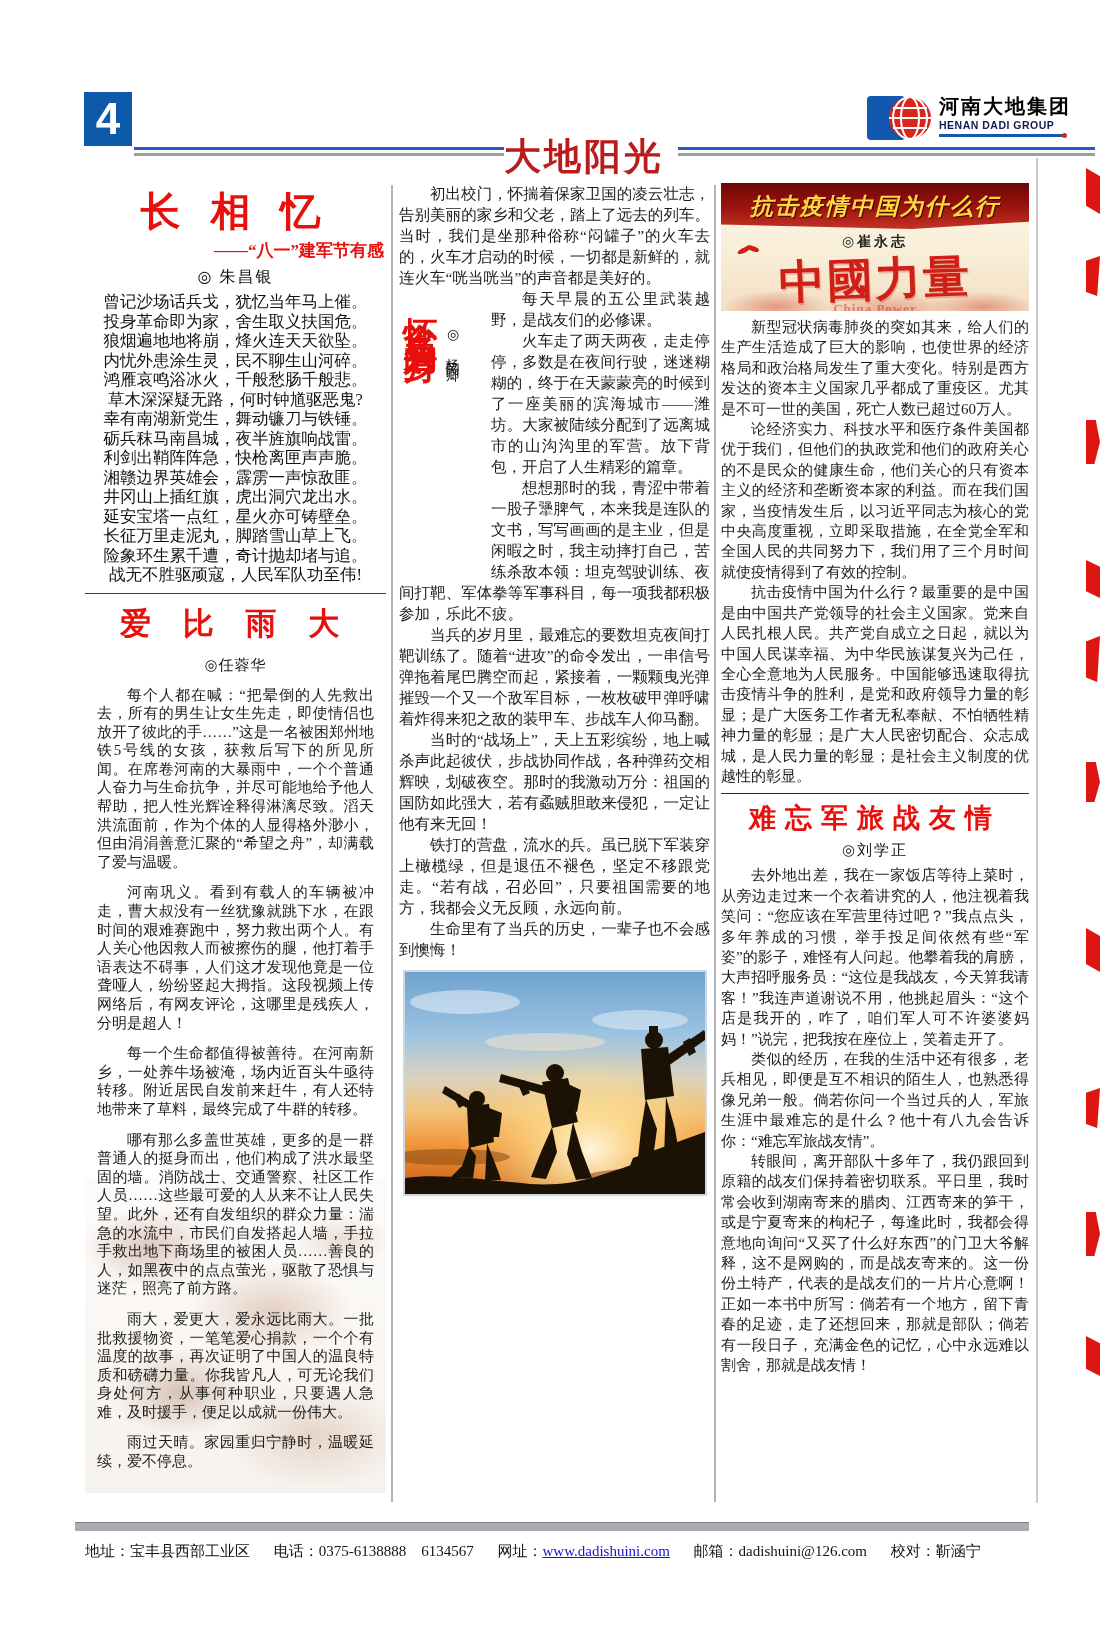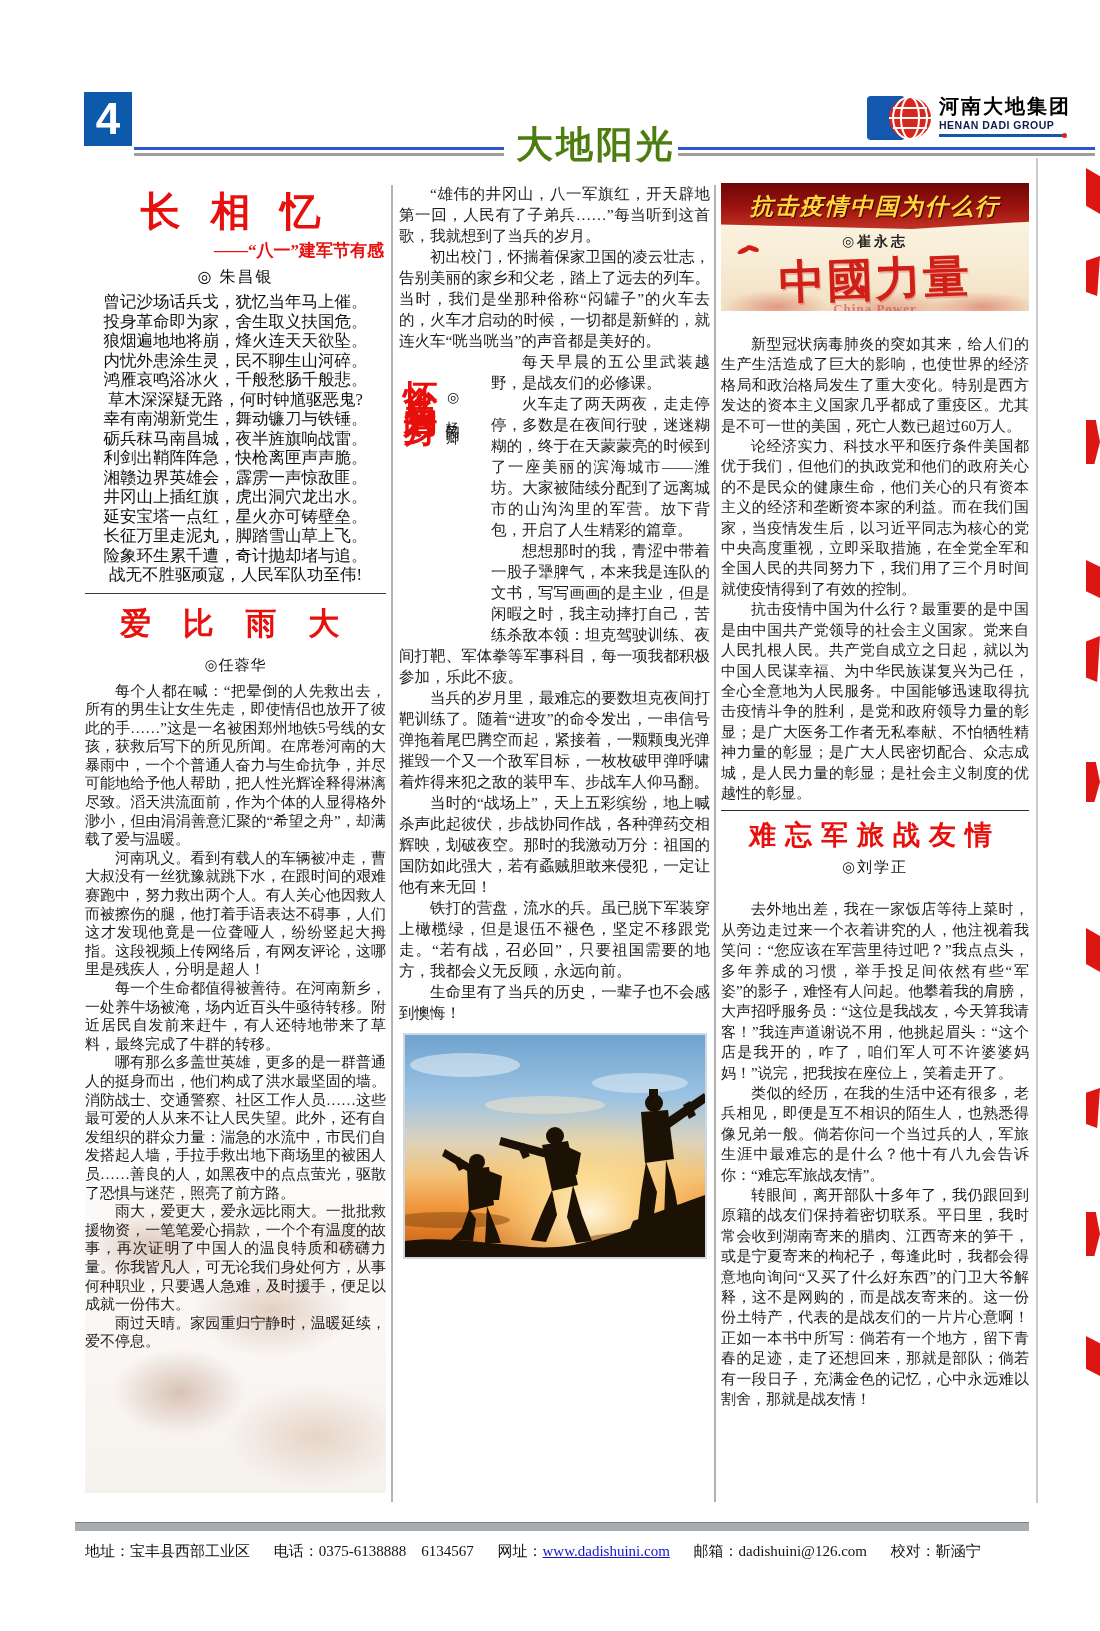--- a/index.html
+++ b/index.html
@@ -7,21 +7,21 @@
         font-family:"Liberation Serif","DejaVu Serif",serif;color:#1a1a1a;}
   .abs{position:absolute;}
 
   
   .pagenum{left:84px;top:92px;width:48px;height:54px;background:#0d5aab;color:#fff;
            font-family:"Liberation Sans","DejaVu Sans",sans-serif;font-weight:bold;
            font-size:44px;line-height:54px;text-align:center;}
   .rule{height:3px;}
   .rule.blue{background:#2b58c8;}
   .rule.gray{background:#9e9e9e;}
-  .masthead{left:504px;top:120px;width:172px;text-align:right;color:#4d7c0f;
+  .masthead{left:504px;top:132px;width:172px;text-align:left;color:#b91c1c;
             font-family:"Liberation Sans","DejaVu Sans",sans-serif;font-weight:900;
             font-size:37px;letter-spacing:3px;}
   .logo{left:867px;top:94px;width:200px;height:50px;}
   .logo-box{position:absolute;left:0;top:2px;width:38px;height:44px;background:#1457ae;border-radius:4px;}
   .logo-globe{position:absolute;left:20px;top:1px;}
   .logo-texts{position:absolute;left:72px;top:0;width:126px;}
   .logo-cn{font-family:"Liberation Sans","DejaVu Sans",sans-serif;font-weight:bold;
            font-size:20px;letter-spacing:2px;color:#000;line-height:24px;white-space:nowrap;}
   .logo-en{font-family:"Liberation Sans","DejaVu Sans",sans-serif;font-weight:bold;
            font-size:10.5px;color:#111a4e;line-height:14px;letter-spacing:.5px;white-space:nowrap;}
@@ -43,21 +43,21 @@
   .poem-author{margin-top:6px;text-align:center;font-size:16px;line-height:20px;color:#111;letter-spacing:2px;}
   .poem-lines{margin-top:5px;}
   .poem-line{text-align:center;font-size:16.5px;line-height:19.5px;color:#111;white-space:nowrap;}
   .sep1{border:none;border-top:1.5px solid #3a3a3a;margin:8px 0 0 0;}
 
   
   .essay1-title{margin-top:10px;text-align:center;color:#e8100c;font-weight:bold;font-size:31px;
                 letter-spacing:12px;line-height:40px;}
   .essay1-author{margin-top:12px;text-align:center;font-size:15px;line-height:18px;color:#111;letter-spacing:1px;}
   .essay1-body{position:relative;z-index:1;margin-top:8px;}
-  .essay1-body .para{margin:0;text-indent:2em;text-align:justify;font-size:15px;line-height:18.6px;color:#1c1c1c;}
+  .essay1-body .para{margin:12px;text-indent:2em;text-align:justify;font-size:15px;line-height:18.6px;color:#1c1c1c;}
   .hands-bg{position:absolute;left:-4px;top:995px;width:308px;height:315px;z-index:0;
     background:
       radial-gradient(95px 58px at 22% 22%, rgba(197,160,140,.55), transparent 70%),
       radial-gradient(115px 68px at 62% 42%, rgba(205,168,145,.5), transparent 70%),
       radial-gradient(95px 62px at 32% 68%, rgba(185,145,122,.5), transparent 70%),
       radial-gradient(125px 72px at 76% 82%, rgba(210,175,150,.45), transparent 72%),
       radial-gradient(70px 40px at 85% 20%, rgba(200,165,140,.35), transparent 70%),
       linear-gradient(180deg, rgba(246,241,236,.25), rgba(233,222,211,.4));}
 
   
@@ -86,21 +86,21 @@
       font-size:13px;font-weight:bold;letter-spacing:1px;}
   .banner-haze{position:absolute;left:0;bottom:-6px;width:100%;height:34px;
       background:radial-gradient(70px 22px at 18% 70%, rgba(200,45,30,.4), transparent 75%),
                  radial-gradient(90px 26px at 55% 80%, rgba(205,60,40,.35), transparent 75%),
                  radial-gradient(70px 20px at 85% 70%, rgba(200,45,30,.4), transparent 75%);}
   .brand-bird{position:absolute;left:16px;top:62px;width:22px;height:14px;}
   .brand-bird::before,.brand-bird::after{content:"";position:absolute;background:#cf1f16;border-radius:60% 40% 50% 50%;}
   .brand-bird::before{left:0;top:3px;width:13px;height:5px;transform:rotate(-24deg);}
   .brand-bird::after{left:9px;top:1px;width:13px;height:5px;transform:rotate(22deg);}
 
-  .body3{margin-top:23px;}
+  .body3{margin-top:6px;}
   .body3 .para{margin:0;text-indent:2em;text-align:justify;font-size:15px;line-height:20.4px;color:#1c1c1c;}
   .sep3{border:none;border-top:1.5px solid #2c2c2c;margin:7px 0 0 0;}
   .a2-title{margin-top:7px;text-align:center;color:#e8100c;font-weight:bold;font-size:27px;
             letter-spacing:9px;line-height:34px;}
   .a2-author{margin-top:6px;text-align:center;font-size:15px;line-height:18px;color:#111;letter-spacing:2px;}
 
   
   .footer-bar{left:75px;top:1522px;width:954px;height:8px;background:#a9adb1;border-top:1px solid #7d8186;}
   .footer-text{left:85px;top:1541px;width:950px;font-size:15px;line-height:20px;color:#111;white-space:nowrap;}
   .footer-text .grp{margin-right:20px;}
@@ -181,21 +181,20 @@
         <p class="para">雨大，爱更大，爱永远比雨大。一批批救援物资，一笔笔爱心捐款，一个个有温度的故事，再次证明了中国人的温良特质和磅礴力量。你我皆凡人，可无论我们身处何方，从事何种职业，只要遇人急难，及时援手，便足以成就一份伟大。</p>
         <p class="para">雨过天晴。家园重归宁静时，温暖延续，爱不停息。</p>
       </div>
   </div>
 
   <div class="abs coldiv" style="left:391px;top:185px;height:1317px;"></div>
 
   <div class="col col2">
     <div class="body2">
       <div>
-          <p class="para">“雄伟的井冈山，八一军旗红，开天辟地第一回，人民有了子弟兵……”每当听到这首歌，我就想到了当兵的岁月。</p>
           <p class="para">初出校门，怀揣着保家卫国的凌云壮志，告别美丽的家乡和父老，踏上了远去的列车。当时，我们是坐那种俗称“闷罐子”的火车去的，火车才启动的时候，一切都是新鲜的，就连火车“咣当咣当”的声音都是美好的。</p>
         </div>
       <div class="vtitle-float">
         <div class="vt-inner">
           <span class="vtitle">怀念当兵的岁月</span>
           <span class="vauthor">◎杨民卿</span>
         </div>
       </div>
       <div>
           <p class="para">每天早晨的五公里武装越野，是战友们的必修课。</p>

